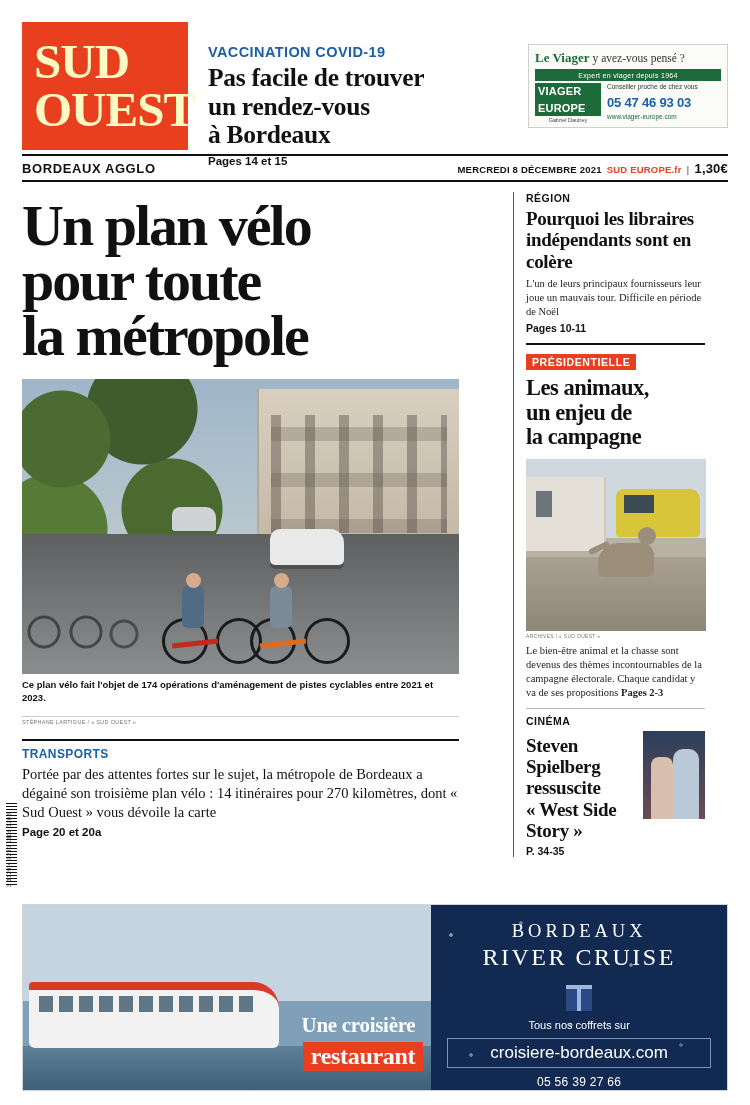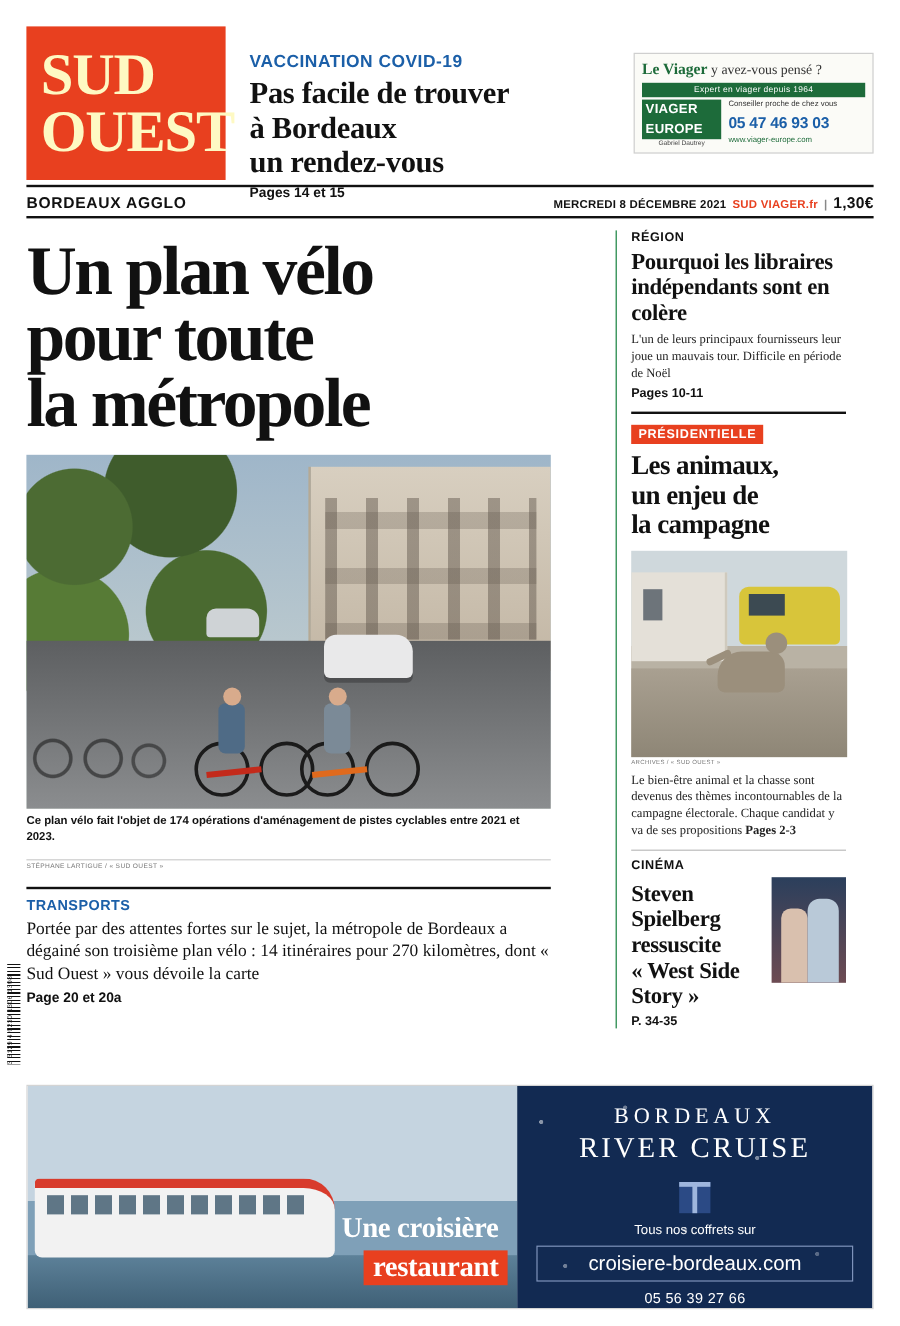--- a/index.html
+++ b/index.html
@@ -529,21 +529,21 @@
   }
   .ab-badge .l1, .ab-badge .l2, .ab-badge .l3 {
     display: inline-block;
     font-family: "Liberation Serif", serif;
     font-weight: bold;
     color: #fff;
     letter-spacing: -0.3px;
     padding: 1px 8px;
     margin-bottom: 3px;
   }
-  .ab-badge .l1 { font-size: 24px; }
+  .ab-badge .l1 { font-size: 21px; }
   .ab-badge .l2 { font-size: 24px; background: #e8401f; }
   .ab-badge .l3 { font-size: 22px; background: #e8401f; }
   .ab-right {
     width: 42%;
     background: #122a52;
     color: #fff;
     position: relative;
     padding: 16px 10px 10px 10px;
     box-sizing: border-box;
     text-align: center;
@@ -627,22 +627,22 @@
   <div class="masthead">
     <div class="logo">
       <span>SUD</span>
       <span>OUEST</span>
     </div>
 
     <div class="headline-top">
       <div class="kicker-blue">VACCINATION COVID-19</div>
       <div class="top-title">
         <div>Pas facile de trouver</div>
+        <div>un rendez-vous</div>
         <div>à Bordeaux</div>
-        <div>un rendez-vous</div>
       </div>
       <div class="top-pages">Pages 14 et 15</div>
     </div>
 
     <div class="ad-viager">
       <div class="v1">
         <span>Le Viager</span>
         <em>y avez-vous pensé ?</em>
       </div>
       <div class="vbar">Expert en viager depuis 1964</div>
@@ -657,21 +657,21 @@
         <div class="web">www.viager-europe.com</div>
       </div>
     </div>
   </div>
 
   <div class="rule-thick"></div>
   <div class="datebar">
     <div class="edition">BORDEAUX AGGLO</div>
     <div class="right">
       <span>MERCREDI 8 DÉCEMBRE 2021</span>
-      <span class="site">SUD VIAGER.fr</span>
+      <span class="site">SUD EUROPE.fr</span>
       <span class="sep">|</span>
       <span class="price">1,30€</span>
     </div>
   </div>
 
   <div class="cols">
 
     <div class="col-main">
       <h1 class="main-title">
         <div>Un plan vélo</div>

